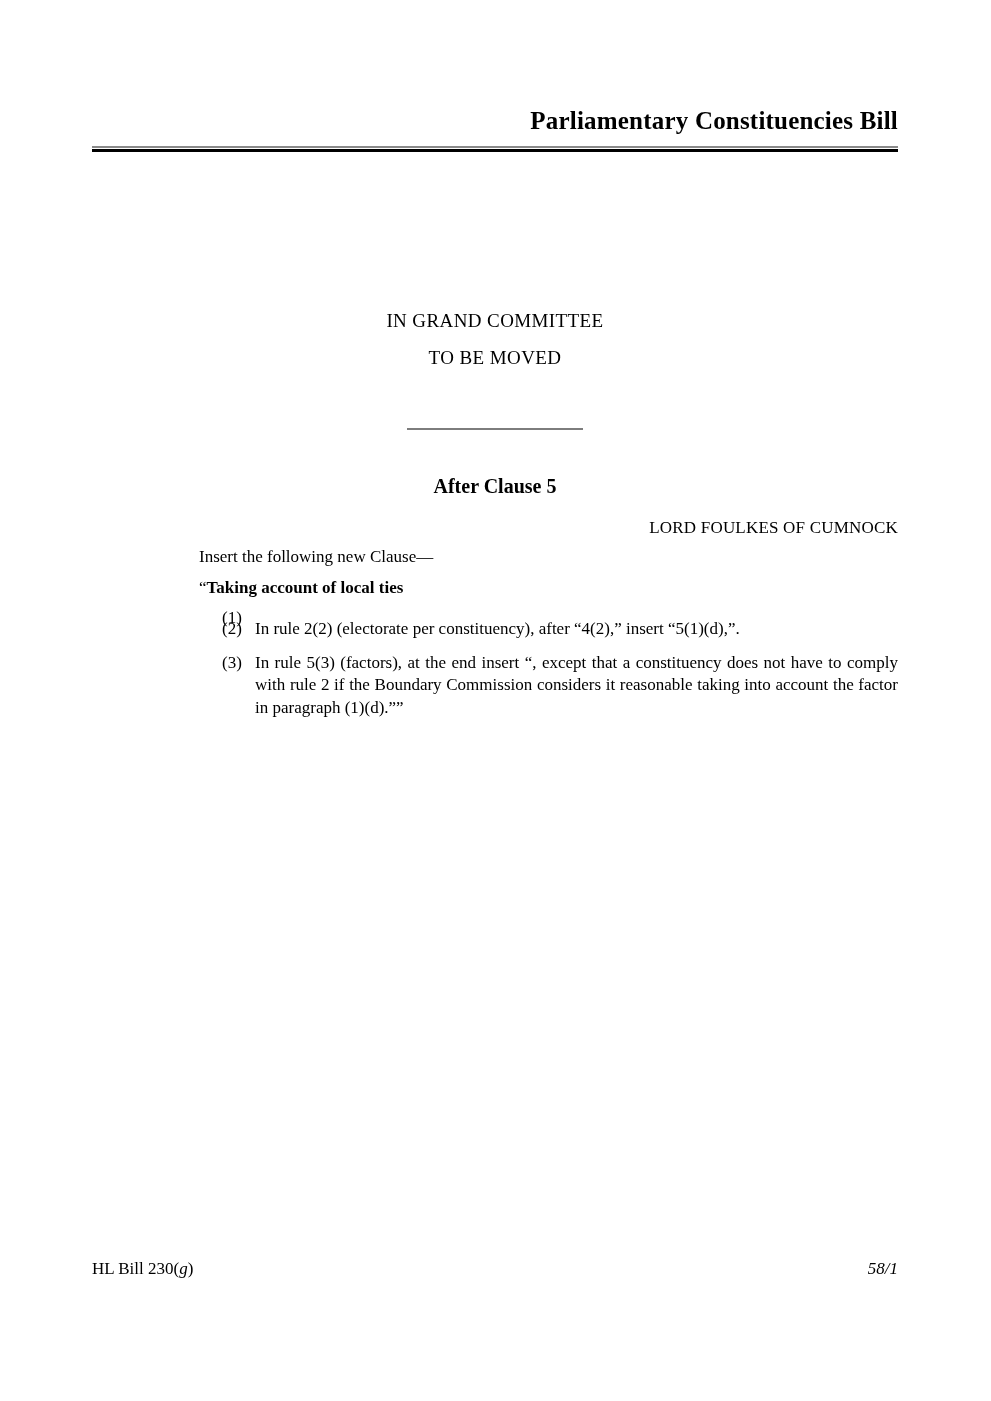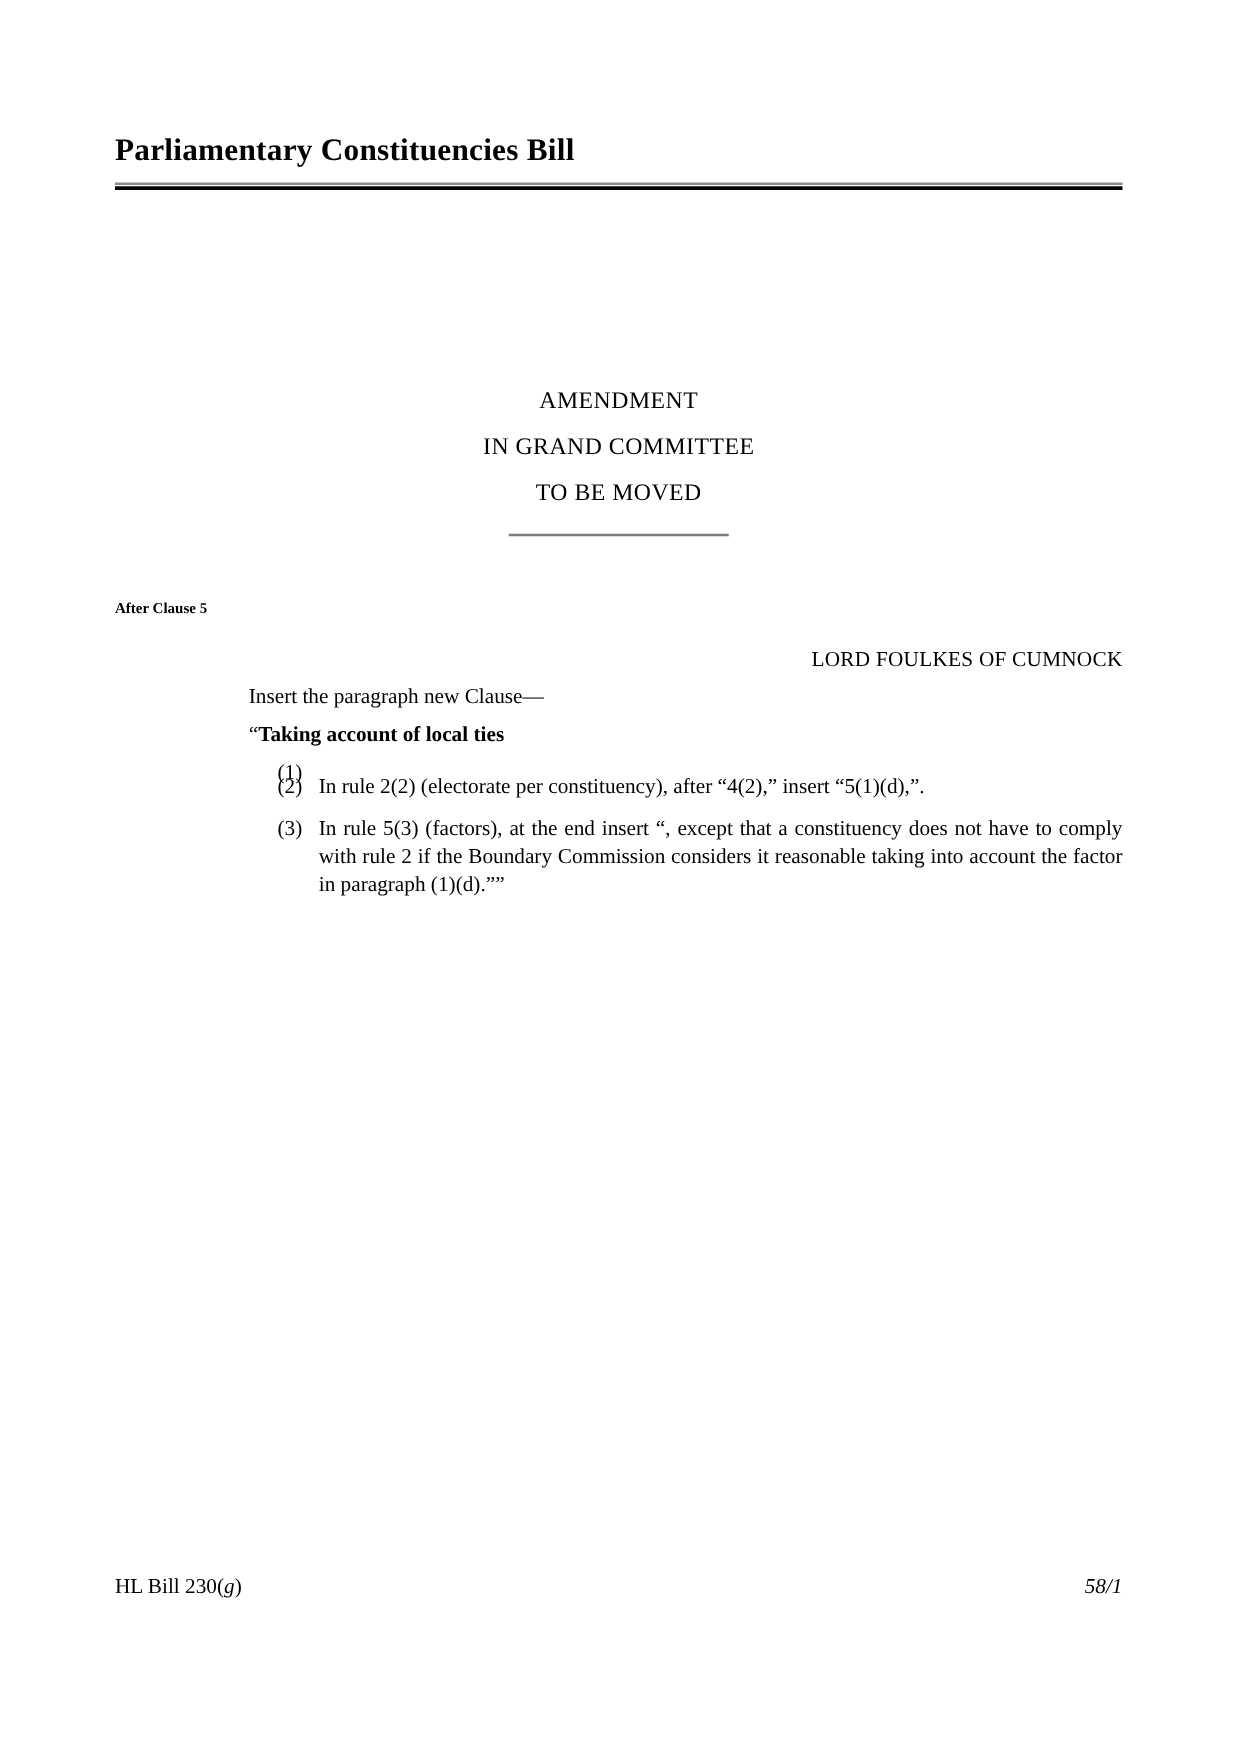--- a/index.html
+++ b/index.html
@@ -19,21 +19,21 @@
     background: #ffffff;
     overflow: hidden;
   }
 
   
   .doc-title {
     position: absolute;
     left: 92px;
     top: 106px;
     width: 806px;
-    text-align: left;
+    text-align: right;
     font-size: 25px;
     font-weight: bold;
     letter-spacing: 0.2px;
     line-height: 30px;
   }
   .header-rule {
     position: absolute;
     left: 92px;
     top: 146px;
     width: 806px;
@@ -82,21 +82,22 @@
     height: 2px;
     background: #7d7d7d;
   }
 
   
   .clause-ref {
     position: absolute;
     left: 92px;
     top: 476px;
     width: 806px;
-    font-size: 12px;
+    text-align: center;
+    font-size: 20px;
     font-weight: bold;
     line-height: 20px;
   }
   .member-name {
     position: absolute;
     left: 92px;
     top: 517px;
     width: 806px;
     text-align: right;
     font-size: 17px;
@@ -184,34 +185,33 @@
 
   <div class="doc-title">Parliamentary Constituencies Bill</div>
 
   <div class="header-rule">
     <div class="thin"></div>
     <div class="gap"></div>
     <div class="thick"></div>
   </div>
 
   <div class="centre-block">
-    <div class="centre-line">AMENDMENT</div>
     <div class="centre-line">IN GRAND COMMITTEE</div>
     <div class="centre-line">TO BE MOVED</div>
   </div>
 
   <div class="short-rule-wrap">
     <span class="short-rule"></span>
   </div>
 
   <div class="clause-ref">After Clause 5</div>
 
   <div class="member-name">LORD FOULKES OF CUMNOCK</div>
 
-  <div class="instruction">Insert the paragraph new Clause—</div>
+  <div class="instruction">Insert the following new Clause—</div>
 
   <div class="new-clause-heading">
     <span class="open-quote">“</span><span>Taking account of local ties</span>
   </div>
 
   <div class="numbered-list">
 
     <div class="num-item">
       <span class="marker">(1)</span>
     </div>

